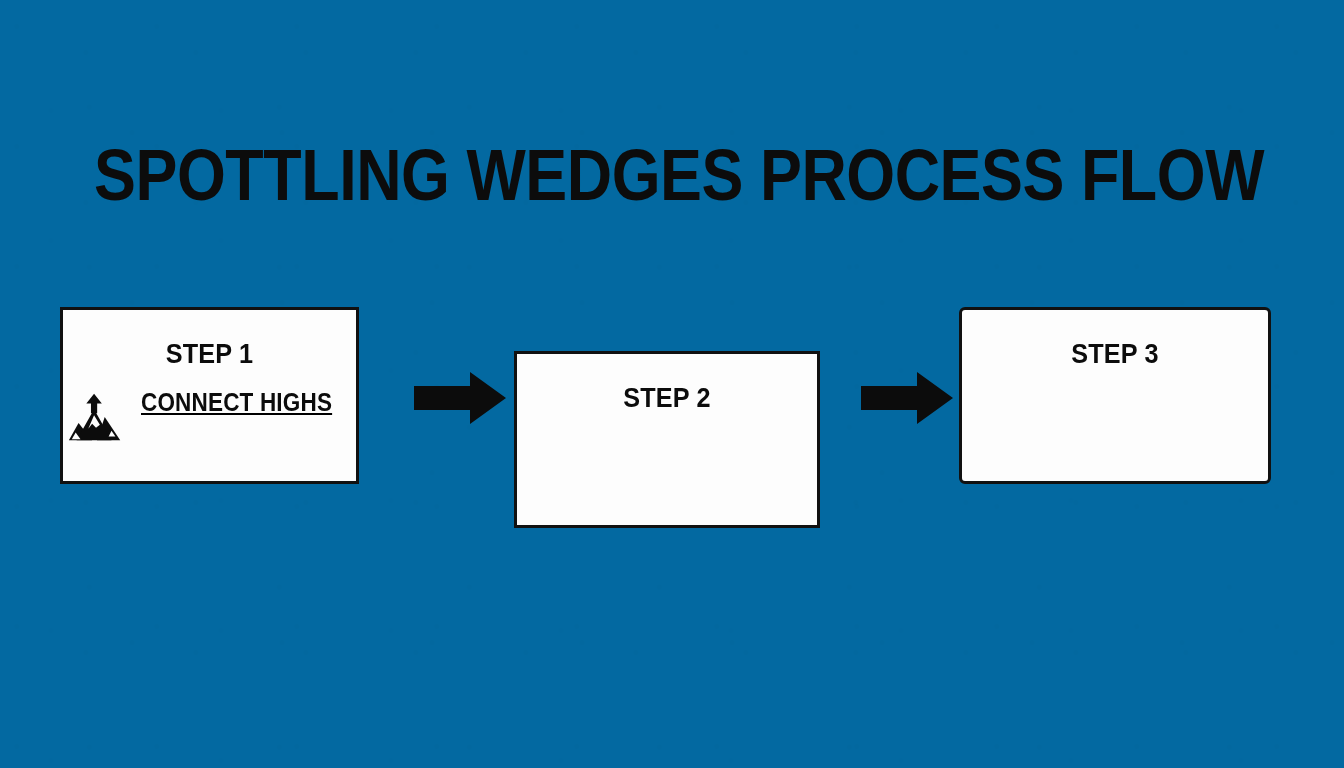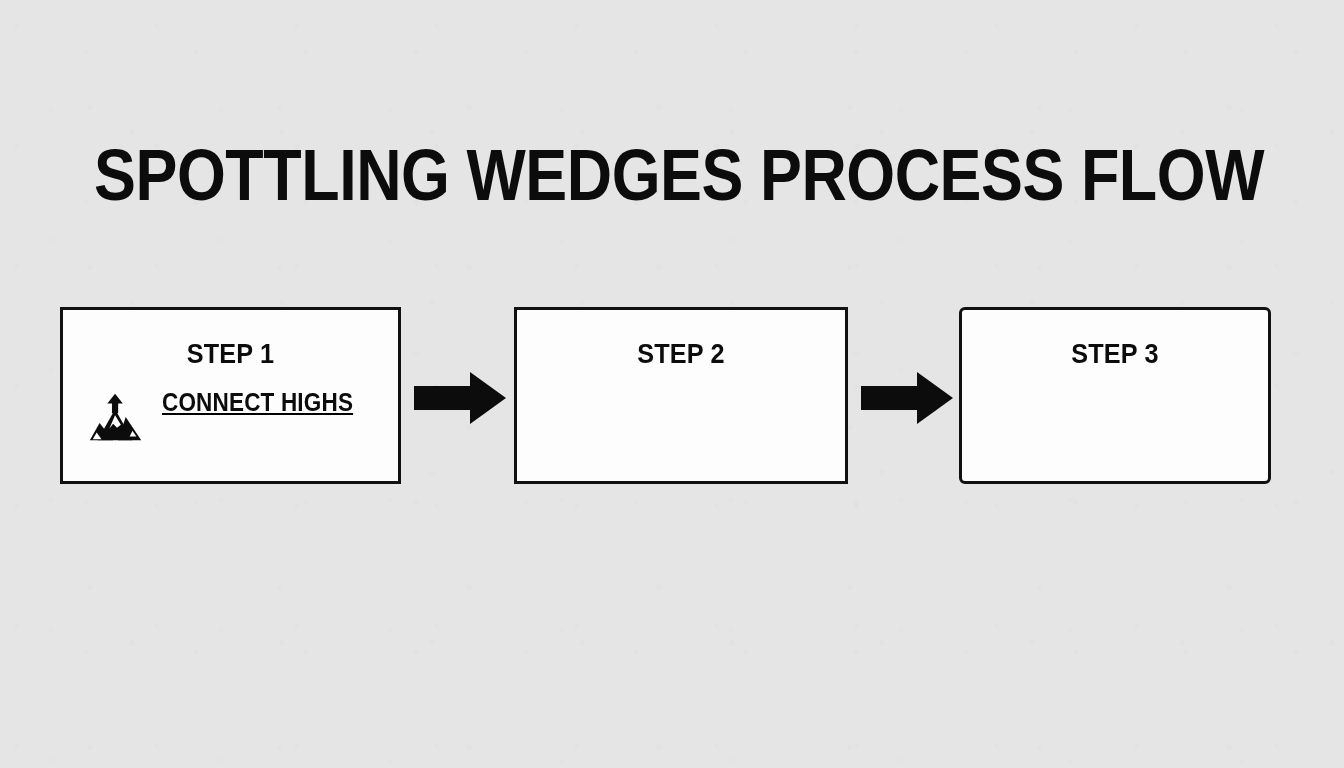--- a/index.html
+++ b/index.html
@@ -4,21 +4,21 @@
 <style>
   html, body {
     margin: 0;
     padding: 0;
     background: #ffffff;
   }
   #canvas {
     position: relative;
     width: 1344px;
     height: 768px;
-    background: #e5e5e5;
+    background: #0369a1;
     overflow: hidden;
     font-family: "Liberation Sans", sans-serif;
     -webkit-font-smoothing: antialiased;
   }
   
   #noise {
     position: absolute;
     inset: 0;
     pointer-events: none;
     background-image:
@@ -49,22 +49,22 @@
 
   
   .step-box {
     position: absolute;
     top: 307px;
     height: 177px;
     border: 3px solid #111111;
     background: #fdfdfd;
     box-sizing: border-box;
   }
-  #box-1 { left: 60px;  width: 341px; padding-left: 18px; }
-  #box-2 { left: 514px; width: 334px; }
+  #box-1 { left: 60px;  width: 299px; padding-left: 18px; }
+  #box-2 { left: 514px; width: 306px; margin-top: 44px; }
   #box-3 { left: 959px; width: 312px; border-radius: 6px; }
 
   .step-title {
     position: absolute;
     left: 0;
     right: 0;
     top: 28px;
     text-align: center;
     font-weight: 700;
     font-size: 28px;

